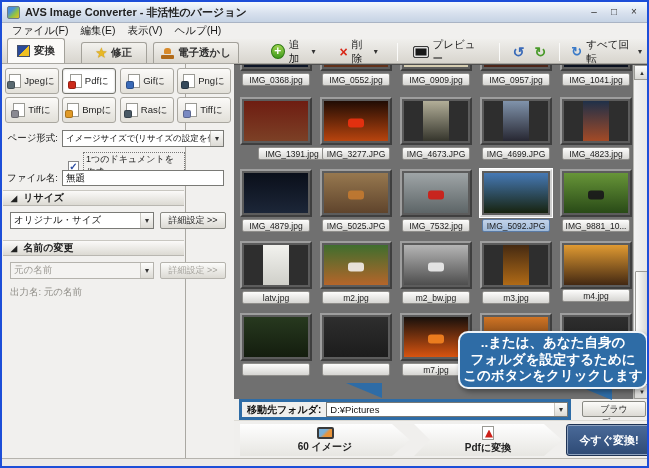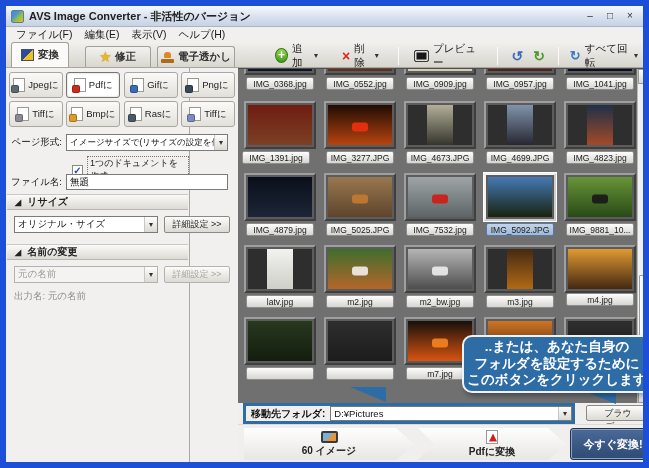--- a/index.html
+++ b/index.html
@@ -1,17 +1,17 @@
 <!DOCTYPE html>
 <html><head>
 <meta charset="utf-8">
 <style>
   html,body{margin:0;padding:0;background:#888;}
   *{box-sizing:border-box;}
-  .window{position:relative;width:649px;height:468px;border:6px solid #1d4ed8;
+  .window{position:relative;width:649px;height:468px;border:2px solid #1d4ed8;
     background:#f1f0ee;font-family:"Liberation Sans",sans-serif;overflow:hidden;
     -webkit-font-smoothing:antialiased;}
   
   .titlebar{position:absolute;left:0;top:0;right:0;height:21px;
     background:linear-gradient(#f6fafd,#d8e1ee 55%,#c6d3e4);
     border-bottom:1px solid #aab4c4;display:flex;align-items:center;padding:0 5px;}
   .app-icon{width:13px;height:13px;border-radius:2px;margin-right:5px;
     background:linear-gradient(135deg,#4a90d9 30%,#8ac24a 60%,#e8c020);border:1px solid #6a7a8a;}
   .title-text{font-size:11px;font-weight:bold;color:#222;flex:1;}
   .win-controls{display:flex;gap:8px;margin-right:2px;}
@@ -22,21 +22,21 @@
   .menu-item{font-size:10.5px;color:#1a1a1a;padding:0 6px;}
   
   .tabstrip{position:absolute;left:0;top:37px;right:0;height:25px;
     background:linear-gradient(#f0efec,#d8d5ce);border-bottom:1px solid #a9a7a1;}
   .tab{position:absolute;bottom:0;height:21px;display:flex;align-items:center;justify-content:center;
     gap:4px;background:linear-gradient(#f3f2ee,#d9d6cf);border:1px solid #a3a19a;border-bottom:none;
     border-radius:3px 3px 0 0;font-size:10.5px;font-weight:bold;color:#333;}
   .tab.active{height:25px;background:#fbfaf8;z-index:2;}
   .tab:nth-child(1){left:5px;width:58px;}
   .tab:nth-child(2){left:79px;width:66px;}
-  .tab:nth-child(3){left:151px;width:78px;}
+  .tab:nth-child(3){left:151px;width:86px;}
   .ic-convert{width:13px;height:12px;background:linear-gradient(135deg,#2a4a9a 48%,#f0c020 52%);
     border:1px solid #44506a;display:inline-block;}
   .ic-star{color:#e8b825;font-size:12px;line-height:12px;text-shadow:0 0 1px #a87a10;}
   .ic-stamp{position:relative;width:13px;height:11px;display:inline-block;}
   .ic-stamp::before{content:"";position:absolute;left:3px;top:0;width:7px;height:6px;
     background:#d88a2a;border-radius:3px 3px 1px 1px;}
   .ic-stamp::after{content:"";position:absolute;left:0;bottom:0;width:13px;height:4px;
     background:#b06a1a;border-radius:1px;}
   .toolbar{position:absolute;left:236px;right:2px;top:0;height:25px;display:flex;align-items:center;}
   .tb-btn{display:flex;align-items:center;gap:4px;font-size:10.5px;color:#1a1a1a;padding:2px 3px;
@@ -350,21 +350,21 @@
         <div class="timg" style="background: linear-gradient(rgb(55, 71, 30), rgb(78, 36, 24));"></div>
       </div>
       <div class="tlabel" style="left: 248px; top: 8px;">IMG_0957.jpg</div>
       <div class="thumb" style="left: 326px; top: -42px;">
         <div class="timg" style="background: linear-gradient(rgb(21, 34, 62), rgb(10, 16, 31));"></div>
       </div>
       <div class="tlabel" style="left: 328px; top: 8px;">IMG_1041.jpg</div>
       <div class="thumb" style="left: 6px; top: 32px;">
         <div class="timg" style="background: linear-gradient(rgb(110, 29, 18), rgb(124, 64, 38));"></div>
       </div>
-      <div class="tlabel" style="left: 4px; top: 82px;">IMG_1391.jpg</div>
+      <div class="tlabel" style="left: 24px; top: 82px;">IMG_1391.jpg</div>
       <div class="thumb" style="left: 86px; top: 32px;">
         <div class="timg" style="background: linear-gradient(rgb(32, 12, 4), rgb(184, 68, 14));">
           <i class="accent" style="background: rgb(232, 48, 16);"></i>
         </div>
       </div>
       <div class="tlabel" style="left: 88px; top: 82px;">IMG_3277.JPG</div>
       <div class="thumb" style="left: 166px; top: 32px;">
         <div class="timg dark">
           <div class="pimg" style="background: linear-gradient(rgb(178, 174, 152), rgb(53, 53, 44));"></div>
         </div>

